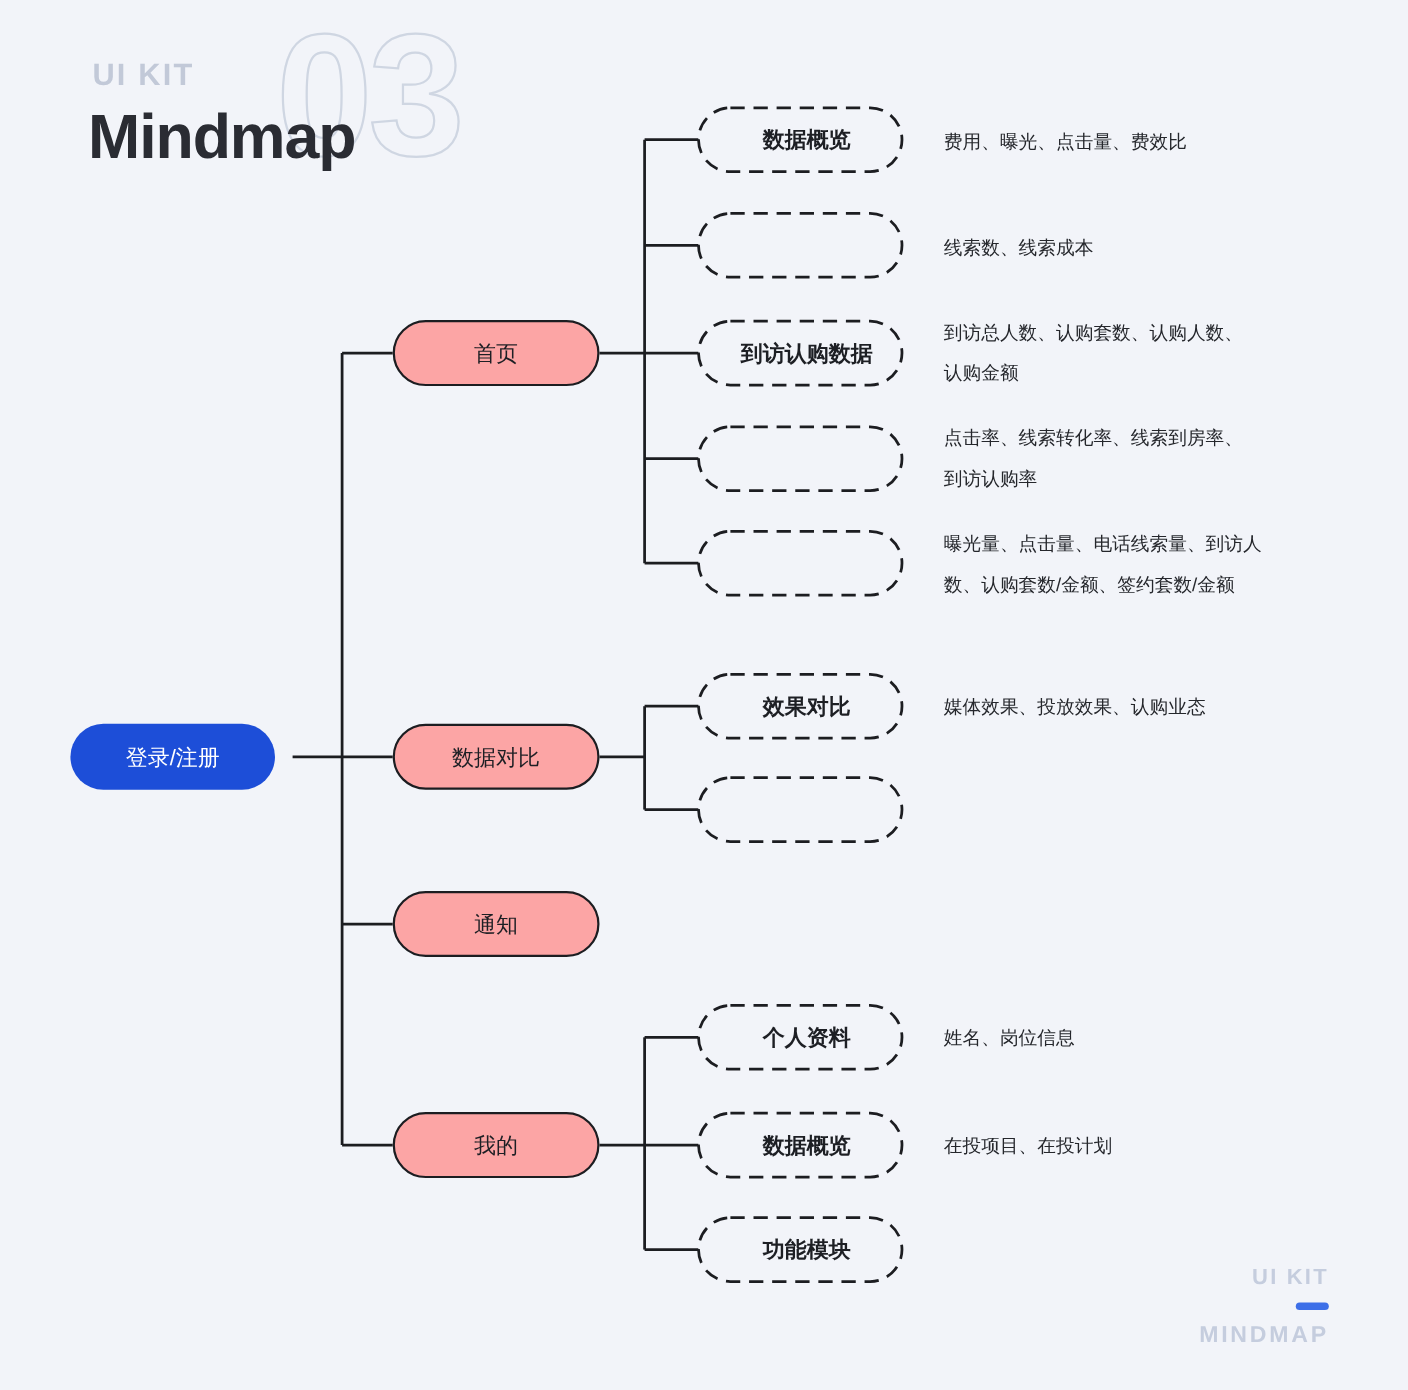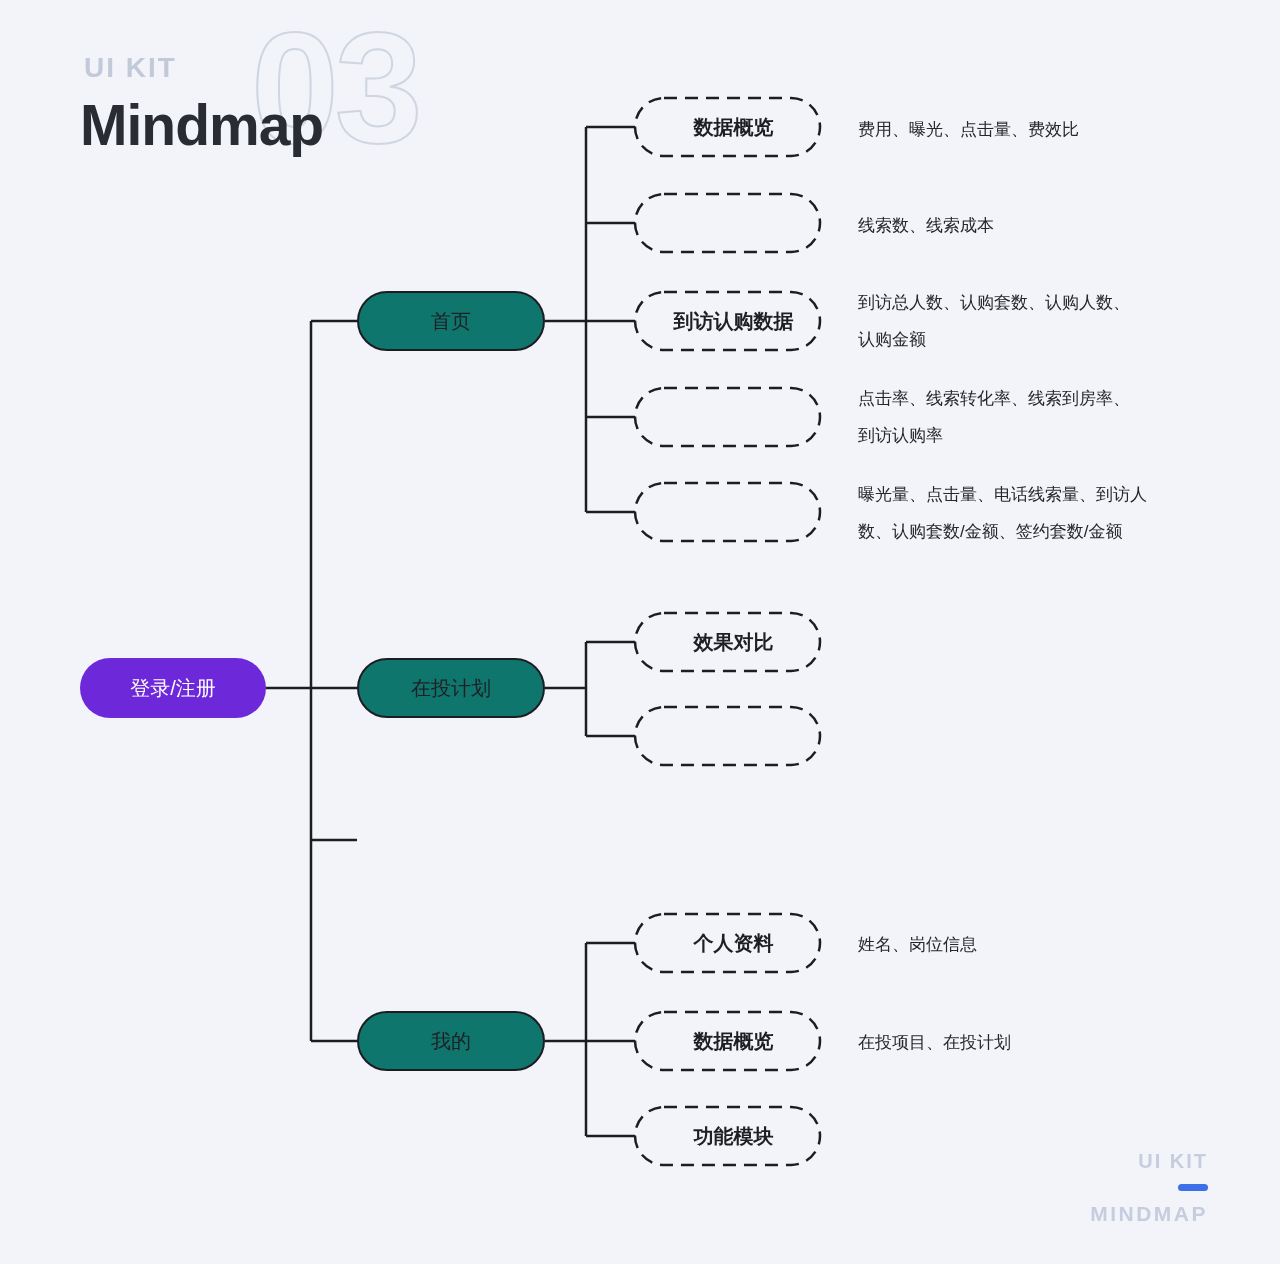--- a/index.html
+++ b/index.html
@@ -35,27 +35,27 @@
   svg.wires{position:absolute;left:0;top:0;}
   
   .node{
     position:absolute;
     display:flex;align-items:center;justify-content:center;
     box-sizing:border-box;
     font-size:20px;color:#1d1f24;
     white-space:nowrap;
   }
   .root-node{
-    left:80px;top:658px;width:186px;height:60px;
-    background:#6d28d9;color:#ffffff;
+    left:64px;top:658px;width:186px;height:60px;
+    background:#1d4ed8;color:#ffffff;
     border-radius:30px;
   }
   .branch-node{
     left:357px;width:188px;height:60px;
-    background:#0f766e;
+    background:#fca5a5;
     border:2.5px solid #1c1d21;
     border-radius:30px;
   }
   .leaf-node{
     left:641px;width:185px;height:58px;
     border-radius:29px;
     background:transparent;
     font-weight:bold;
   }
   
@@ -128,40 +128,42 @@
       <rect x="635" y="707" width="185" height="58" rx="29"></rect>
       <rect x="635" y="914" width="185" height="58" rx="29"></rect>
       <rect x="635" y="1012" width="185" height="58" rx="29"></rect>
       <rect x="635" y="1107" width="185" height="58" rx="29"></rect>
     </g>
   </svg>
 
   <div class="node root-node">登录/注册</div>
 
   <div class="node branch-node" style="top:291px">首页</div>
-  <div class="node branch-node" style="top:658px">在投计划</div>
+  <div class="node branch-node" style="top:658px">数据对比</div>
+  <div class="node branch-node" style="top:810px">通知</div>
   <div class="node branch-node" style="top:1011px">我的</div>
 
   <div class="node leaf-node" style="top:98px">数据概览</div>
   <div class="node leaf-node" style="top:292px">到访认购数据</div>
 
   <div class="node leaf-node" style="top:613px">效果对比</div>
 
   <div class="node leaf-node" style="top:914px">个人资料</div>
   <div class="node leaf-node" style="top:1012px">数据概览</div>
   <div class="node leaf-node" style="top:1107px">功能模块</div>
 
   <div class="note" style="top:129px">费用、曝光、点击量、费效比</div>
   <div class="note" style="top:225px">线索数、线索成本</div>
   <div class="note" style="top:321px">到访总人数、认购套数、认购人数、
 认购金额</div>
   <div class="note" style="top:417px">点击率、线索转化率、线索到房率、
 到访认购率</div>
   <div class="note" style="top:513px">曝光量、点击量、电话线索量、到访人
 数、认购套数/金额、签约套数/金额</div>
+  <div class="note" style="top:643px">媒体效果、投放效果、认购业态</div>
   <div class="note" style="top:944px">姓名、岗位信息</div>
   <div class="note" style="top:1042px">在投项目、在投计划</div>
 
   <div class="footer">
     <div class="f-kicker">UI KIT</div>
     <div class="f-dash"></div>
     <div class="f-title">MINDMAP</div>
   </div>
 
 </div>

